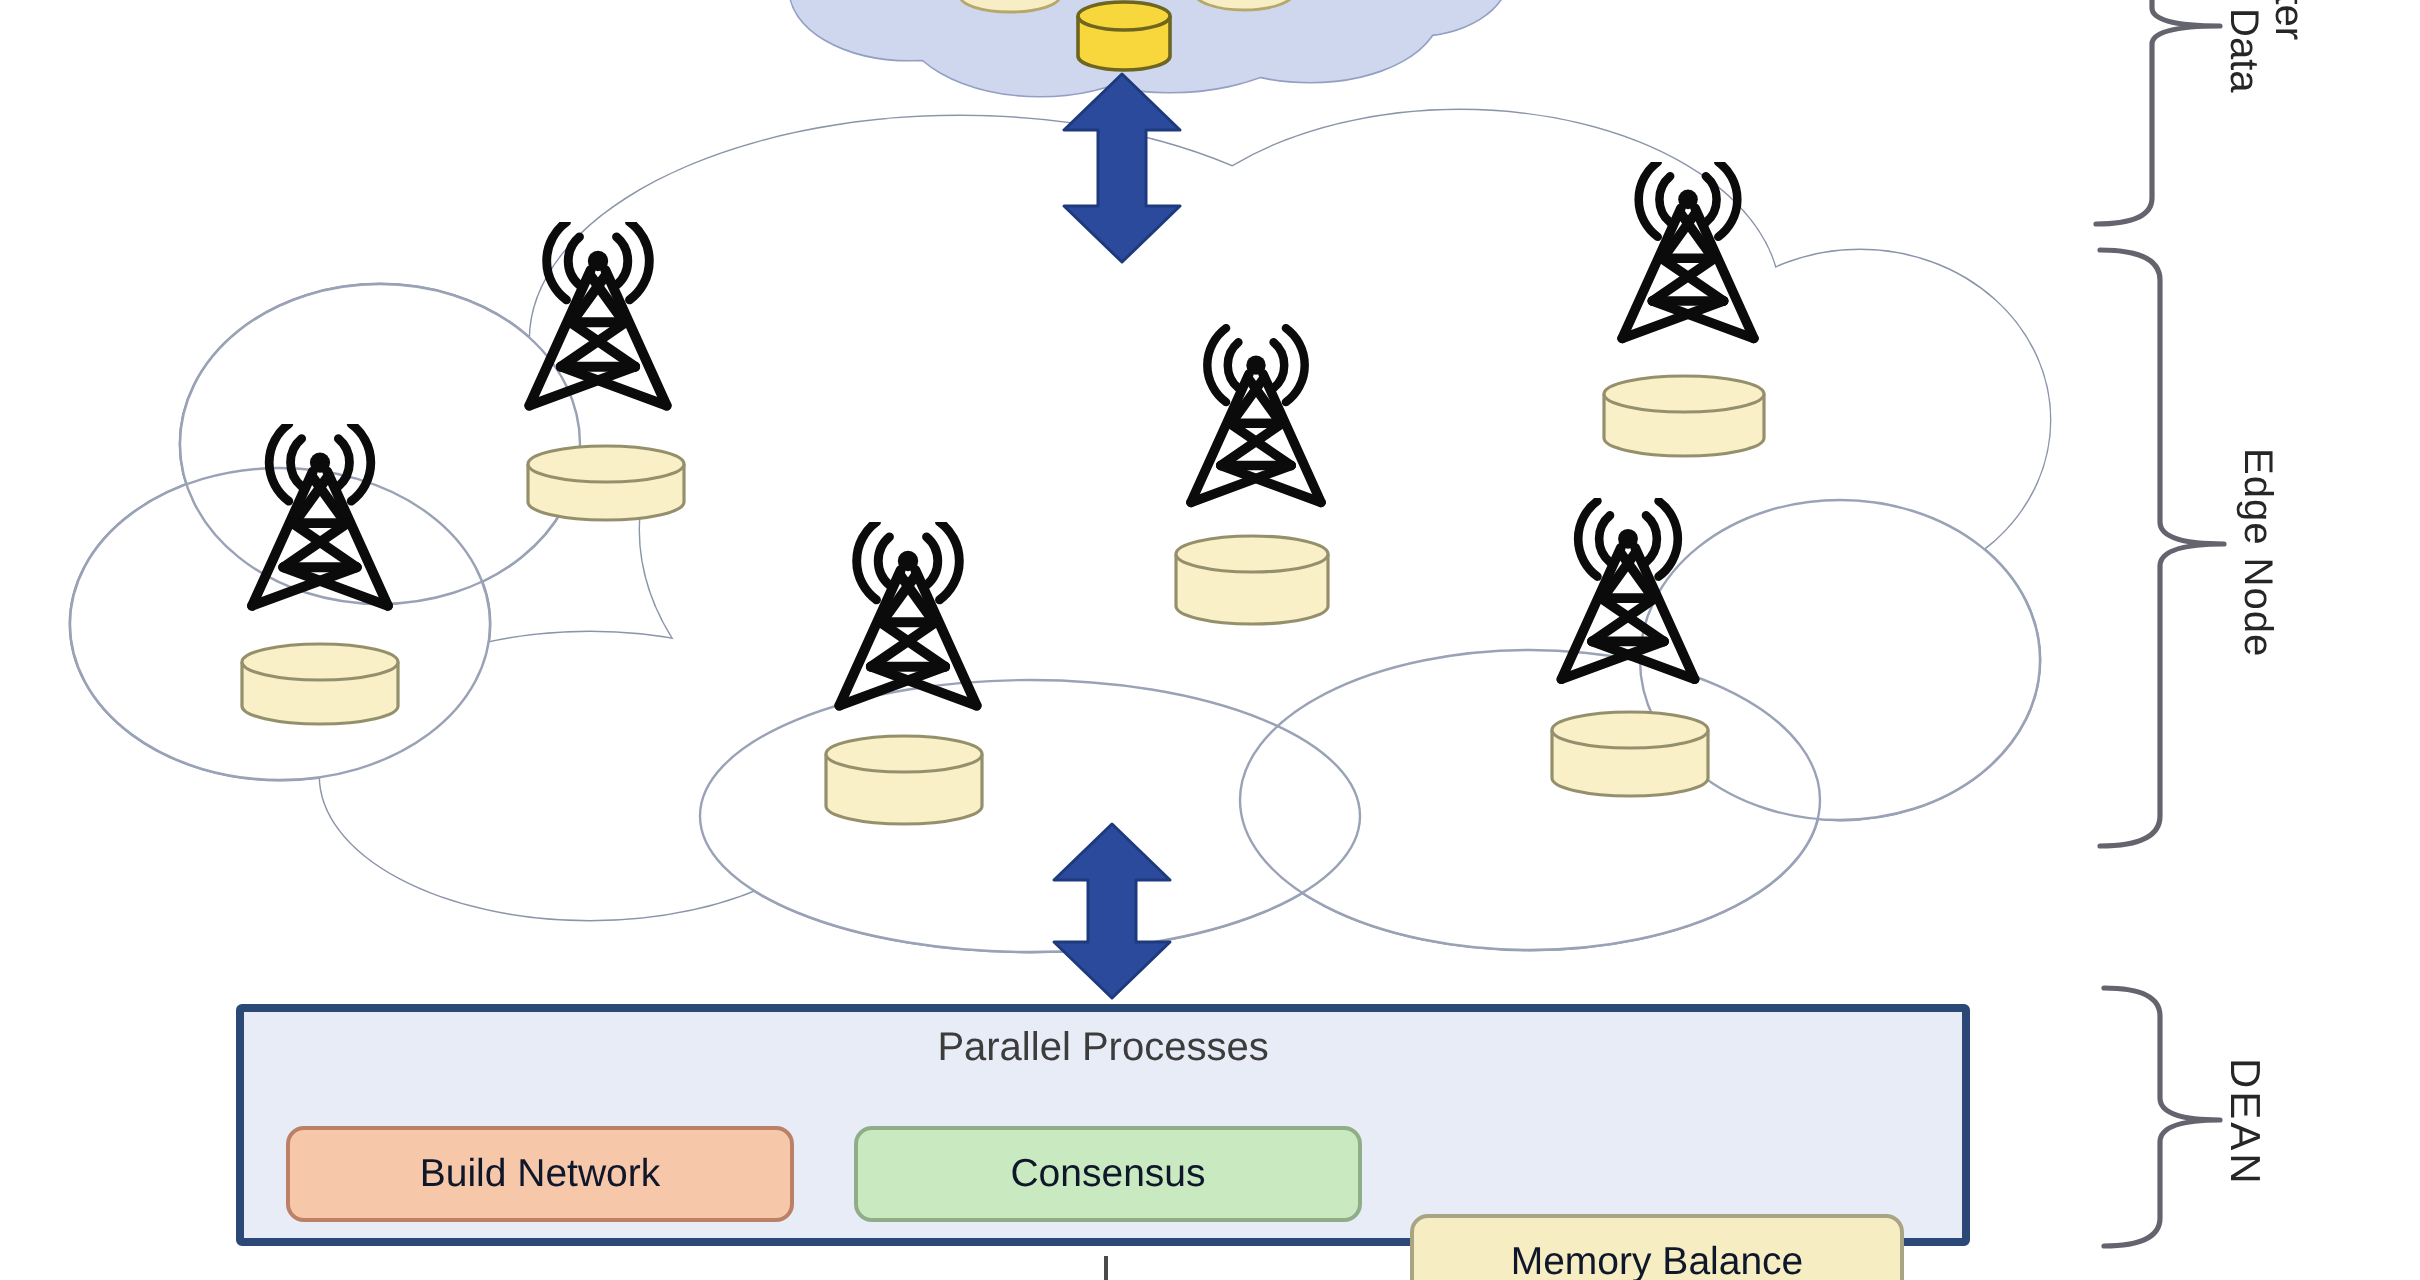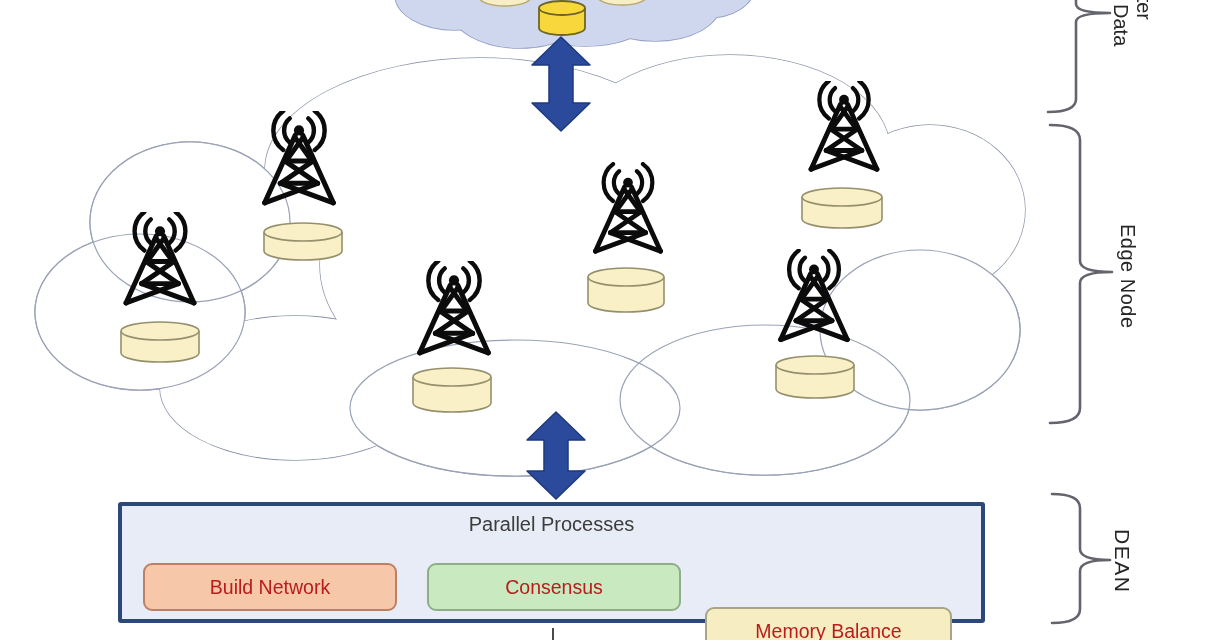--- a/index.html
+++ b/index.html
@@ -35,21 +35,21 @@
     position:absolute; left:118px; top:502px; width:867px; height:121px;
     box-sizing:border-box; border:4px solid #2c4876; background:#e8ecf6;
     border-radius:3px;
   }
   .dean-title {
     margin-top:7px; text-align:center; font-size:20px; color:#3c3c3c;
   }
   .proc-btn {
     position:absolute; top:57px; height:48px; box-sizing:border-box;
     border-radius:9px; border:2px solid; text-align:center;
-    font-size:19.5px; color:#b91c1c; line-height:44px;
+    font-size:19.5px; color:#0f172a; line-height:44px;
   }
   .p-build   { left:21px;  width:254px; background:#f6c7a9; border-color:#bb8066; }
   .p-cons    { left:305px; width:254px; background:#c9e9c1; border-color:#8fae88;text-align:center; }
   .p-mem     { left:583px; width:247px; background:#f6eec2; border-color:#a9a584;margin-top:44px; }
 
   
   .vlabel {
     position:absolute; writing-mode:vertical-lr; color:#262626;
     font-size:20px; white-space:pre-line; text-align:center; line-height:1.12;
   }

